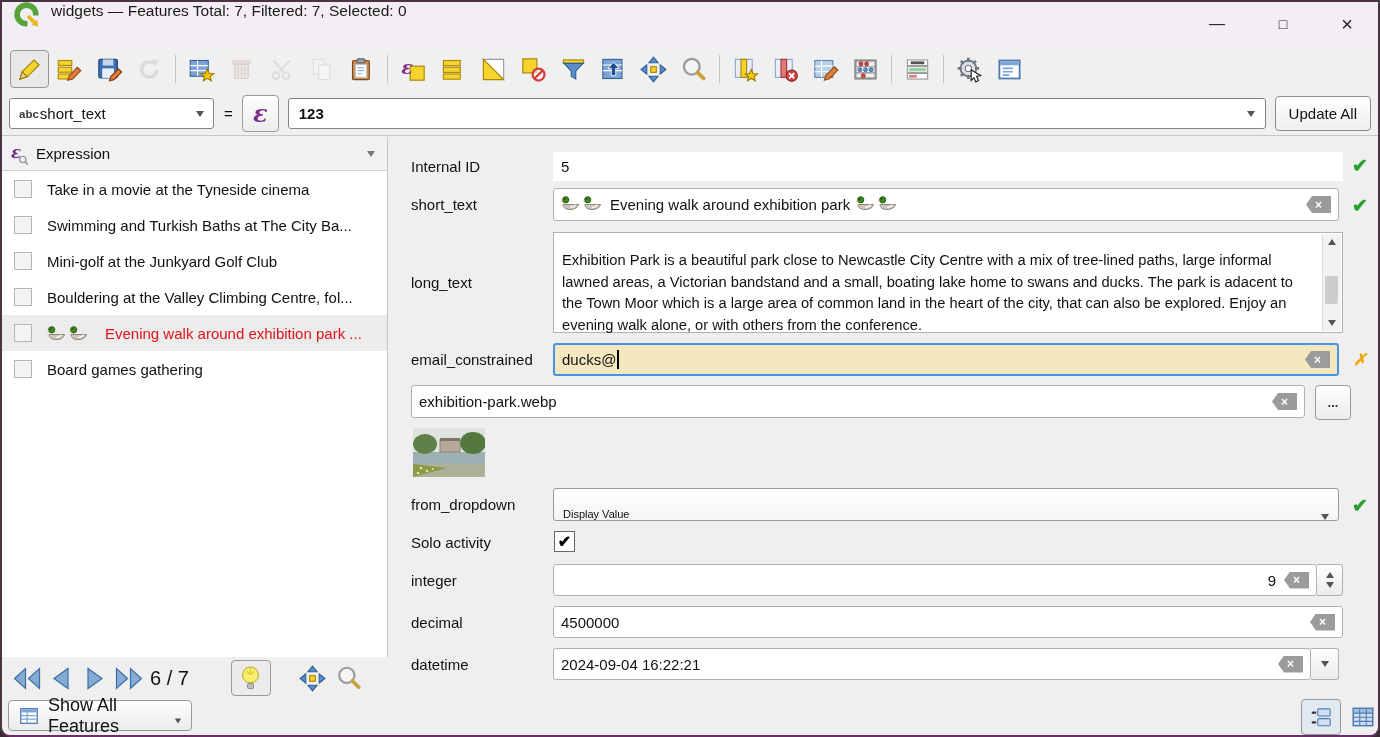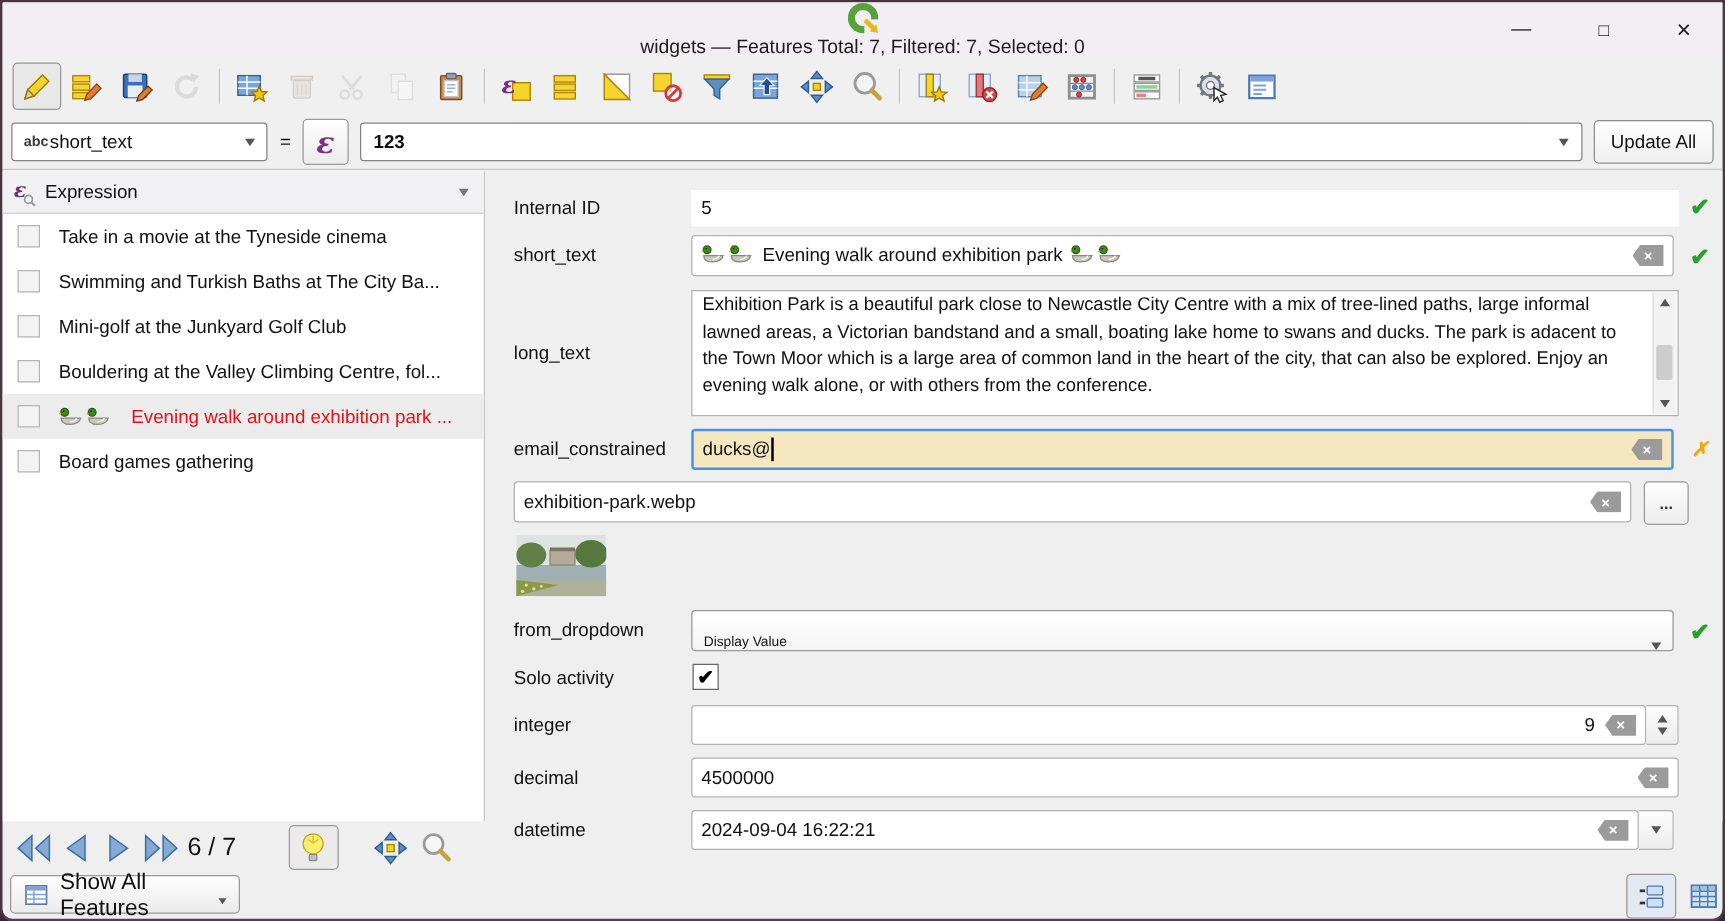--- a/index.html
+++ b/index.html
@@ -1,19 +1,19 @@
 <!DOCTYPE html>
 <html><head>
 <meta charset="utf-8">
 <style>
   html,body{margin:0;padding:0;background:#3a2a36;font-family:"Liberation Sans",sans-serif;}
   .window{position:relative;width:1380px;height:737px;box-sizing:border-box;background:#efefef;
           border:2px solid #49343f;border-bottom-color:#6b2d66;border-radius:0 0 10px 10px;overflow:hidden;}
   
-  .titlebar{position:absolute;left:0;top:0;width:100%;height:44px;background:#f3eef4;display:flex;align-items:center;flex-direction:column;}
+  .titlebar{position:absolute;left:0;top:0;width:100%;height:44px;background:#f3eef4;display:flex;}
   .qlogo{margin:0 10px 0 12px;display:flex;}
   .wtitle{font-size:15.5px;color:#1b1b1b;}
   .wcontrols{position:absolute;right:0;top:0;height:44px;display:flex;}
   .wc{width:46px;height:44px;display:flex;align-items:center;justify-content:center;font-size:16px;color:#222;font-weight:300;}
   
   .toolbar{position:absolute;top:44px;left:0;width:100%;height:46px;background:#f1f0f0;display:flex;align-items:center;padding-left:8px;box-sizing:border-box;gap:1px;}
   .tbtn{width:37px;height:36px;display:flex;align-items:center;justify-content:center;border-radius:4px;border:1px solid transparent;flex:0 0 auto;}
   .tbtn.pressed{background:#e9e8e8;border-color:#979797;}
   .tbtn.disabled{opacity:.5;}
   .tsep{width:1px;height:28px;background:#c6c6c6;margin:0 5px;flex:0 0 auto;}
@@ -44,21 +44,21 @@
   .ducks{display:flex;gap:3px;margin-right:2px;}
   
   .form{position:absolute;left:387px;top:135px;width:993px;height:520px;background:#efefef;}
   .flabel{position:absolute;left:22px;font-size:15px;color:#111;white-space:nowrap;}
   .inp{position:absolute;background:#fff;border:1px solid #b1b1b1;border-radius:3px;font-size:15px;color:#111;display:flex;align-items:center;padding:0 7px;box-sizing:border-box;}
   .plain{border-color:#fff;border-radius:0;}
   .clr{width:25px;height:17px;background:#9b9b9b;clip-path:polygon(24% 0,100% 0,100% 100%,24% 100%,0 50%);color:#fff;display:flex;align-items:center;justify-content:center;font-size:12px;font-weight:bold;flex:0 0 auto;margin-left:auto;}
   .status{position:absolute;width:26px;text-align:center;font-weight:bold;}
   .ok{color:#27a02c;font-size:19px;}
   .bad{color:#f2a60a;font-size:16px;font-style:italic;}
-  .mltext{position:absolute;background:#fff;border:1px solid #b1b1b1;font-size:14.7px;line-height:21.5px;padding:1px 26px 4px 8px;box-sizing:border-box;color:#111;}
+  .mltext{position:absolute;background:#fff;border:1px solid #b1b1b1;font-size:14.7px;line-height:21.5px;padding:17px 26px 4px 8px;box-sizing:border-box;color:#111;}
   .vscroll{position:absolute;top:1px;right:1px;bottom:1px;width:18px;background:#f2f2f2;border-left:1px solid #ddd;}
   .vsb{position:absolute;left:0;width:100%;height:16px;display:flex;align-items:center;justify-content:center;}
   .tri-up{width:0;height:0;border-left:4.5px solid transparent;border-right:4.5px solid transparent;border-bottom:6px solid #555;}
   .tri-dn{width:0;height:0;border-left:4.5px solid transparent;border-right:4.5px solid transparent;border-top:6px solid #555;}
   .vthumb{position:absolute;left:2px;width:13px;background:#cdcdcd;border-radius:2px;}
   .email{background:#f5e7c0;border:2px solid #4795e8;}
   .caret{display:inline-block;width:1.5px;height:19px;background:#000;margin-left:1px;}
   .browse{position:absolute;background:linear-gradient(#fefefe,#ececec);border:1px solid #9a9a9a;border-radius:4px;display:flex;align-items:center;justify-content:center;font-size:13px;font-weight:bold;color:#333;}
   .combo{position:absolute;background:linear-gradient(#fff,#f4f4f4);border:1px solid #9a9a9a;border-radius:3px;display:flex;align-items:flex-end;padding:0 9px;box-sizing:border-box;font-size:11px;color:#111;}
   .combo .arr-down{margin-left:auto;}

